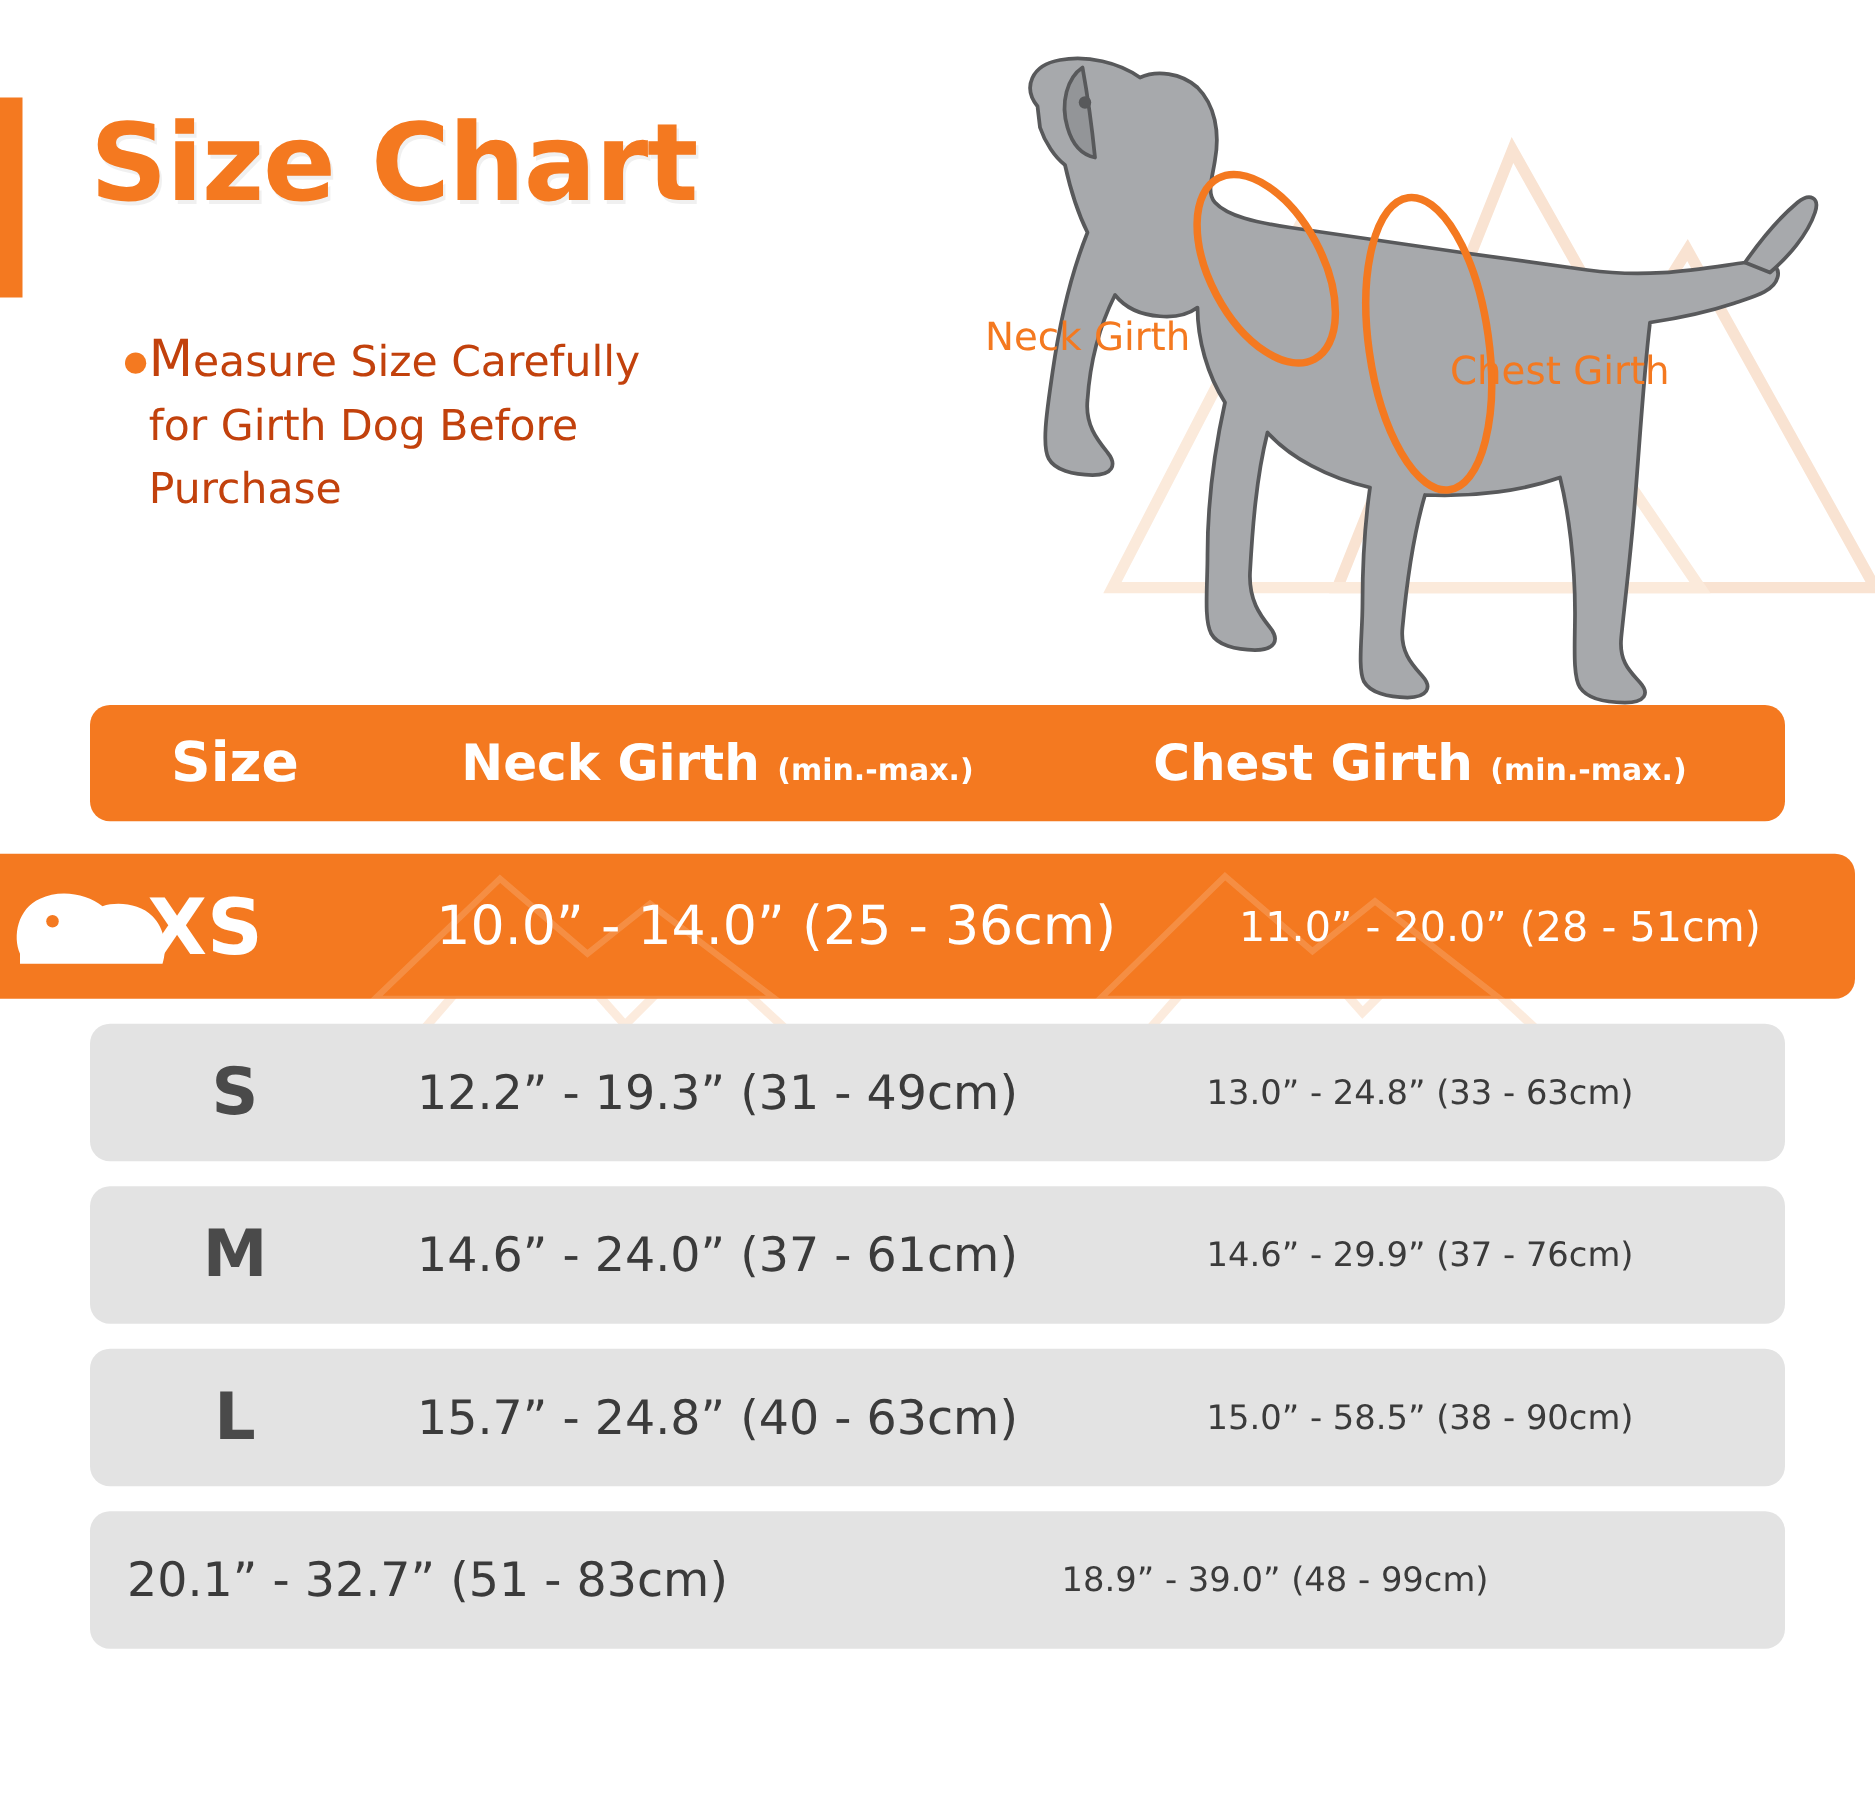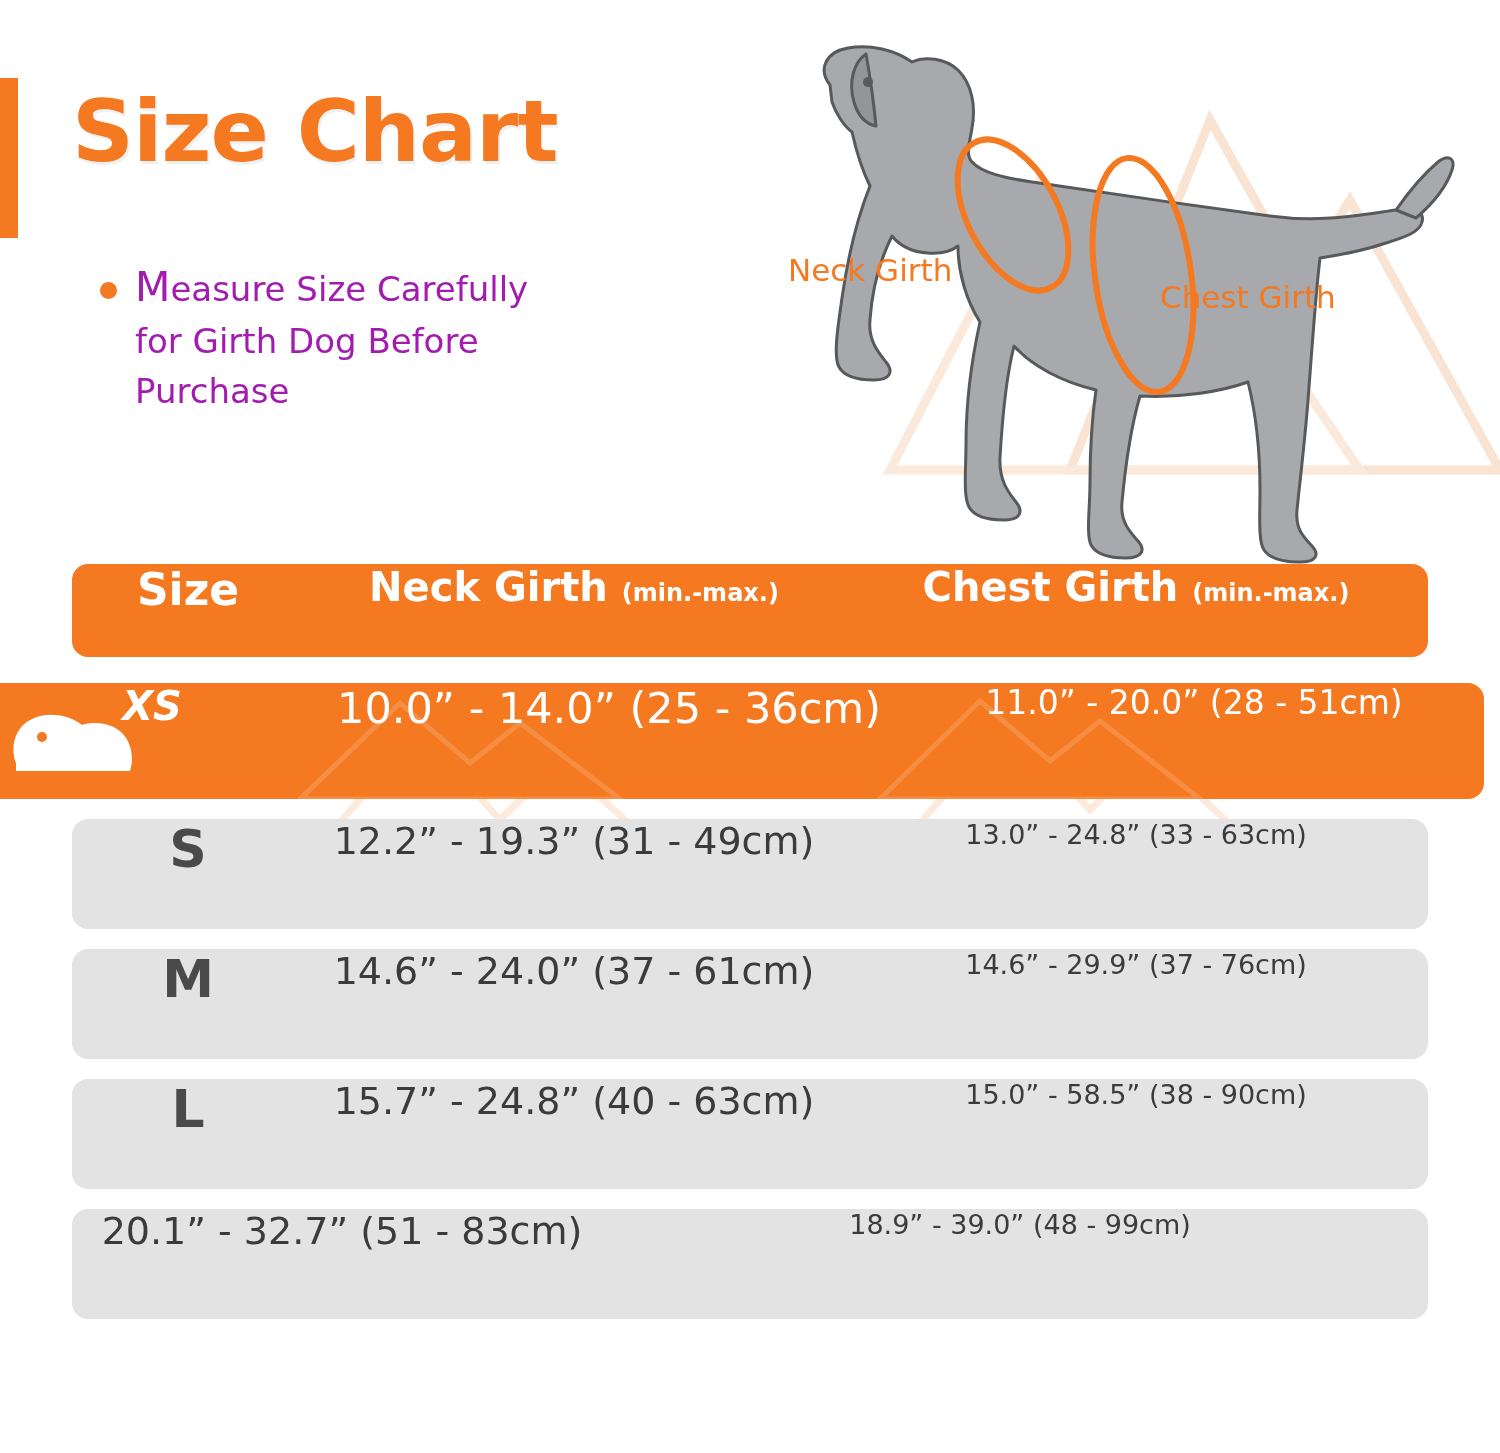--- a/index.html
+++ b/index.html
@@ -72,24 +72,24 @@
   .note-bullet {
     position: absolute;
     left: 0;
     top: 24px;
     width: 17px;
     height: 17px;
     border-radius: 50%;
     background: #F47920;
   }
   .note-text {
-    margin-left: 35px;
+    margin-left: 19px;
     font-size: 34px;
     line-height: 1.45;
-    color: #a21caf;
+    color: #c2410c;
     font-family: "DejaVu Sans", sans-serif;
   }
   .note-text .cap {
     font-size: 41px;
   }
 
   
   .dog-wrap {
     position: absolute;
     right: 40px;
@@ -121,20 +121,21 @@
   .table {
     position: absolute;
     left: 0;
     top: 564px;
     width: 1500px;
     z-index: 4;
   }
   .row {
     position: relative;
     display: flex;
+    align-items: center;
     box-sizing: border-box;
   }
   .header-row {
     margin: 0 72px;
     height: 93px;
     background: #F47920;
     border-radius: 16px;
     color: #ffffff;
   }
   .header-row .cell-size {
@@ -168,24 +169,23 @@
     width: 1484px;
     background: #F47920;
     border-top-right-radius: 16px;
     border-bottom-right-radius: 16px;
     color: #ffffff;
     overflow: hidden;
   }
   .xs-row .cell-size {
     width: 304px;
     text-align: center;
-    font-size: 40px;
-    font-weight: bold;
-    padding-left: 0;
-    font-style: italic;
+    font-size: 62px;
+    font-weight: bold;
+    padding-left: 12px;
   }
   .xs-row .cell-neck {
     width: 610px;
     text-align: center;
     font-size: 43px;
     white-space: nowrap;
   }
   .xs-row .cell-chest {
     flex: 1;
     text-align: center;

